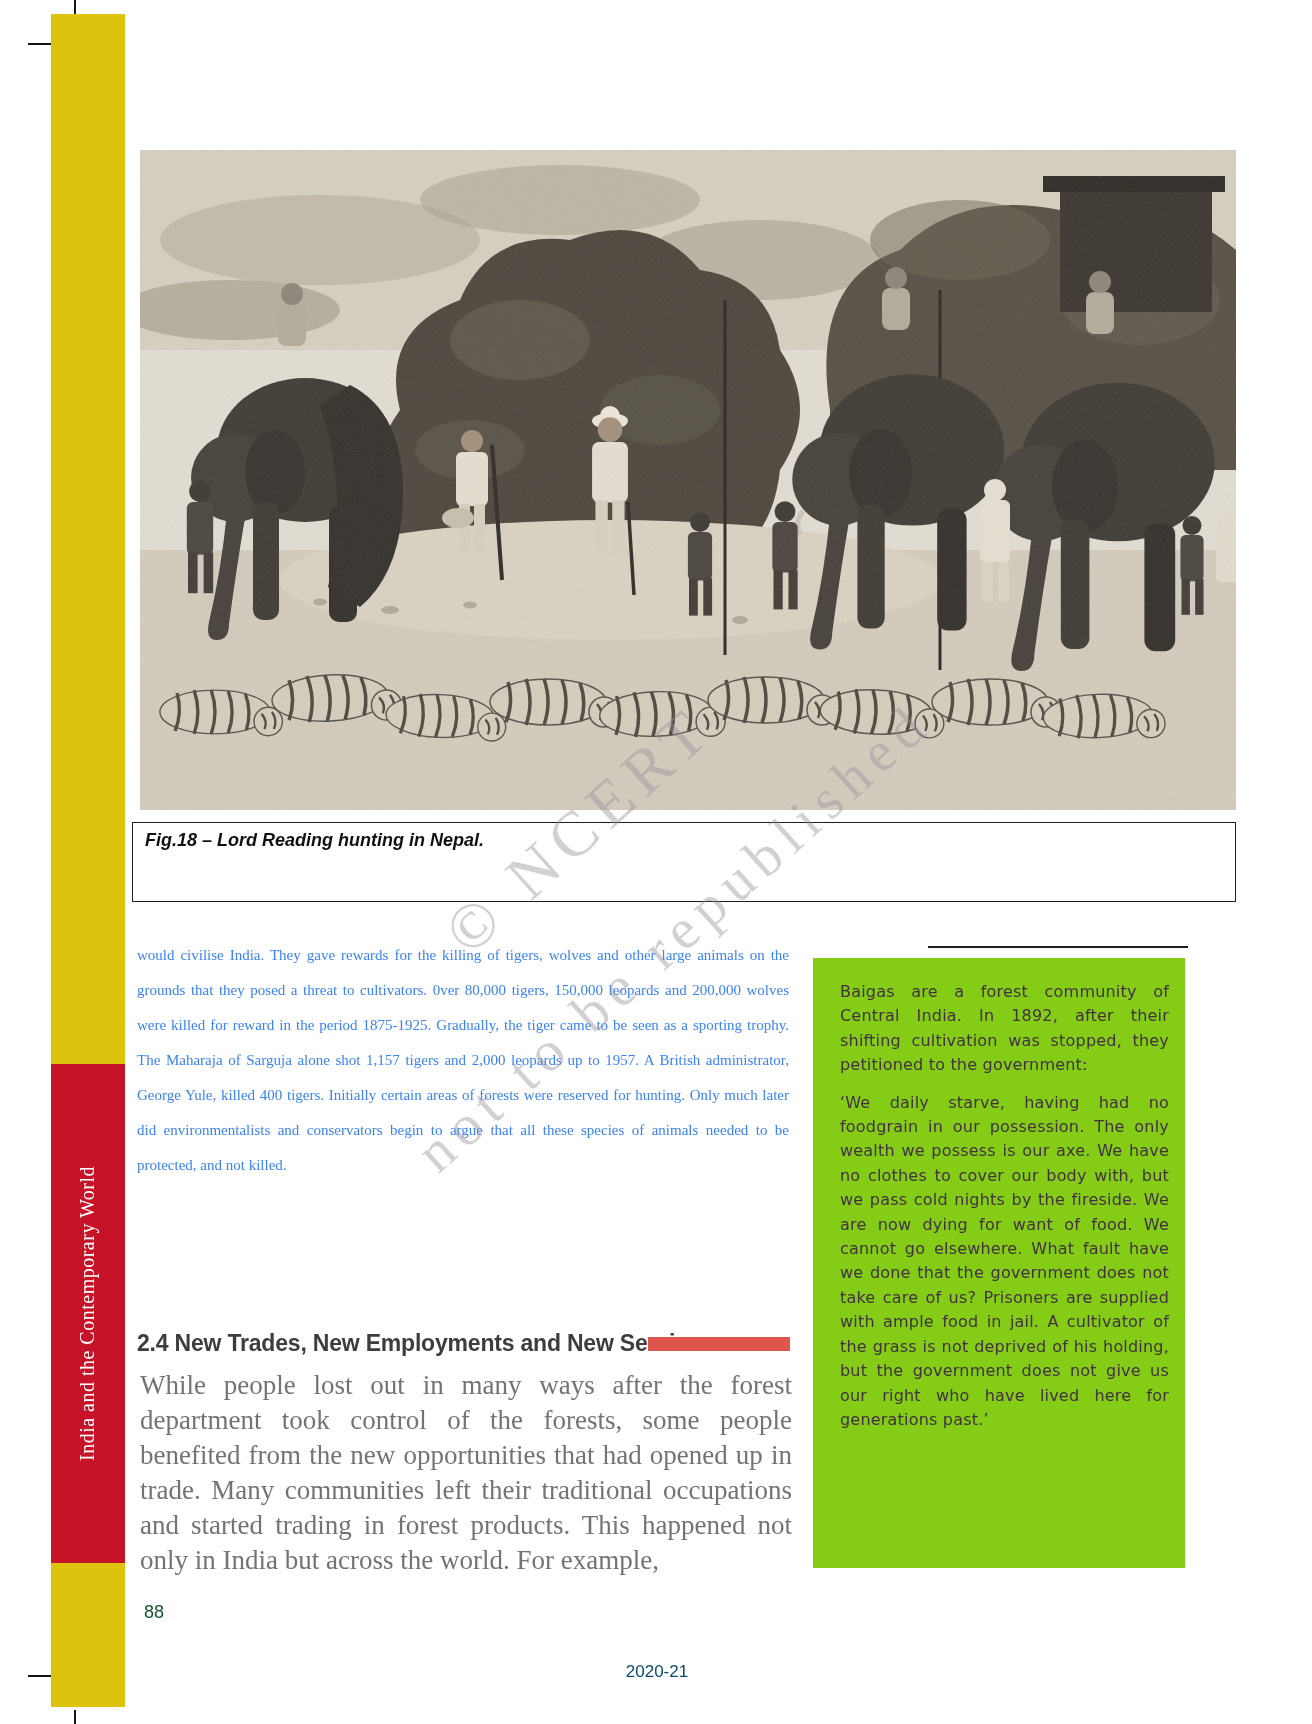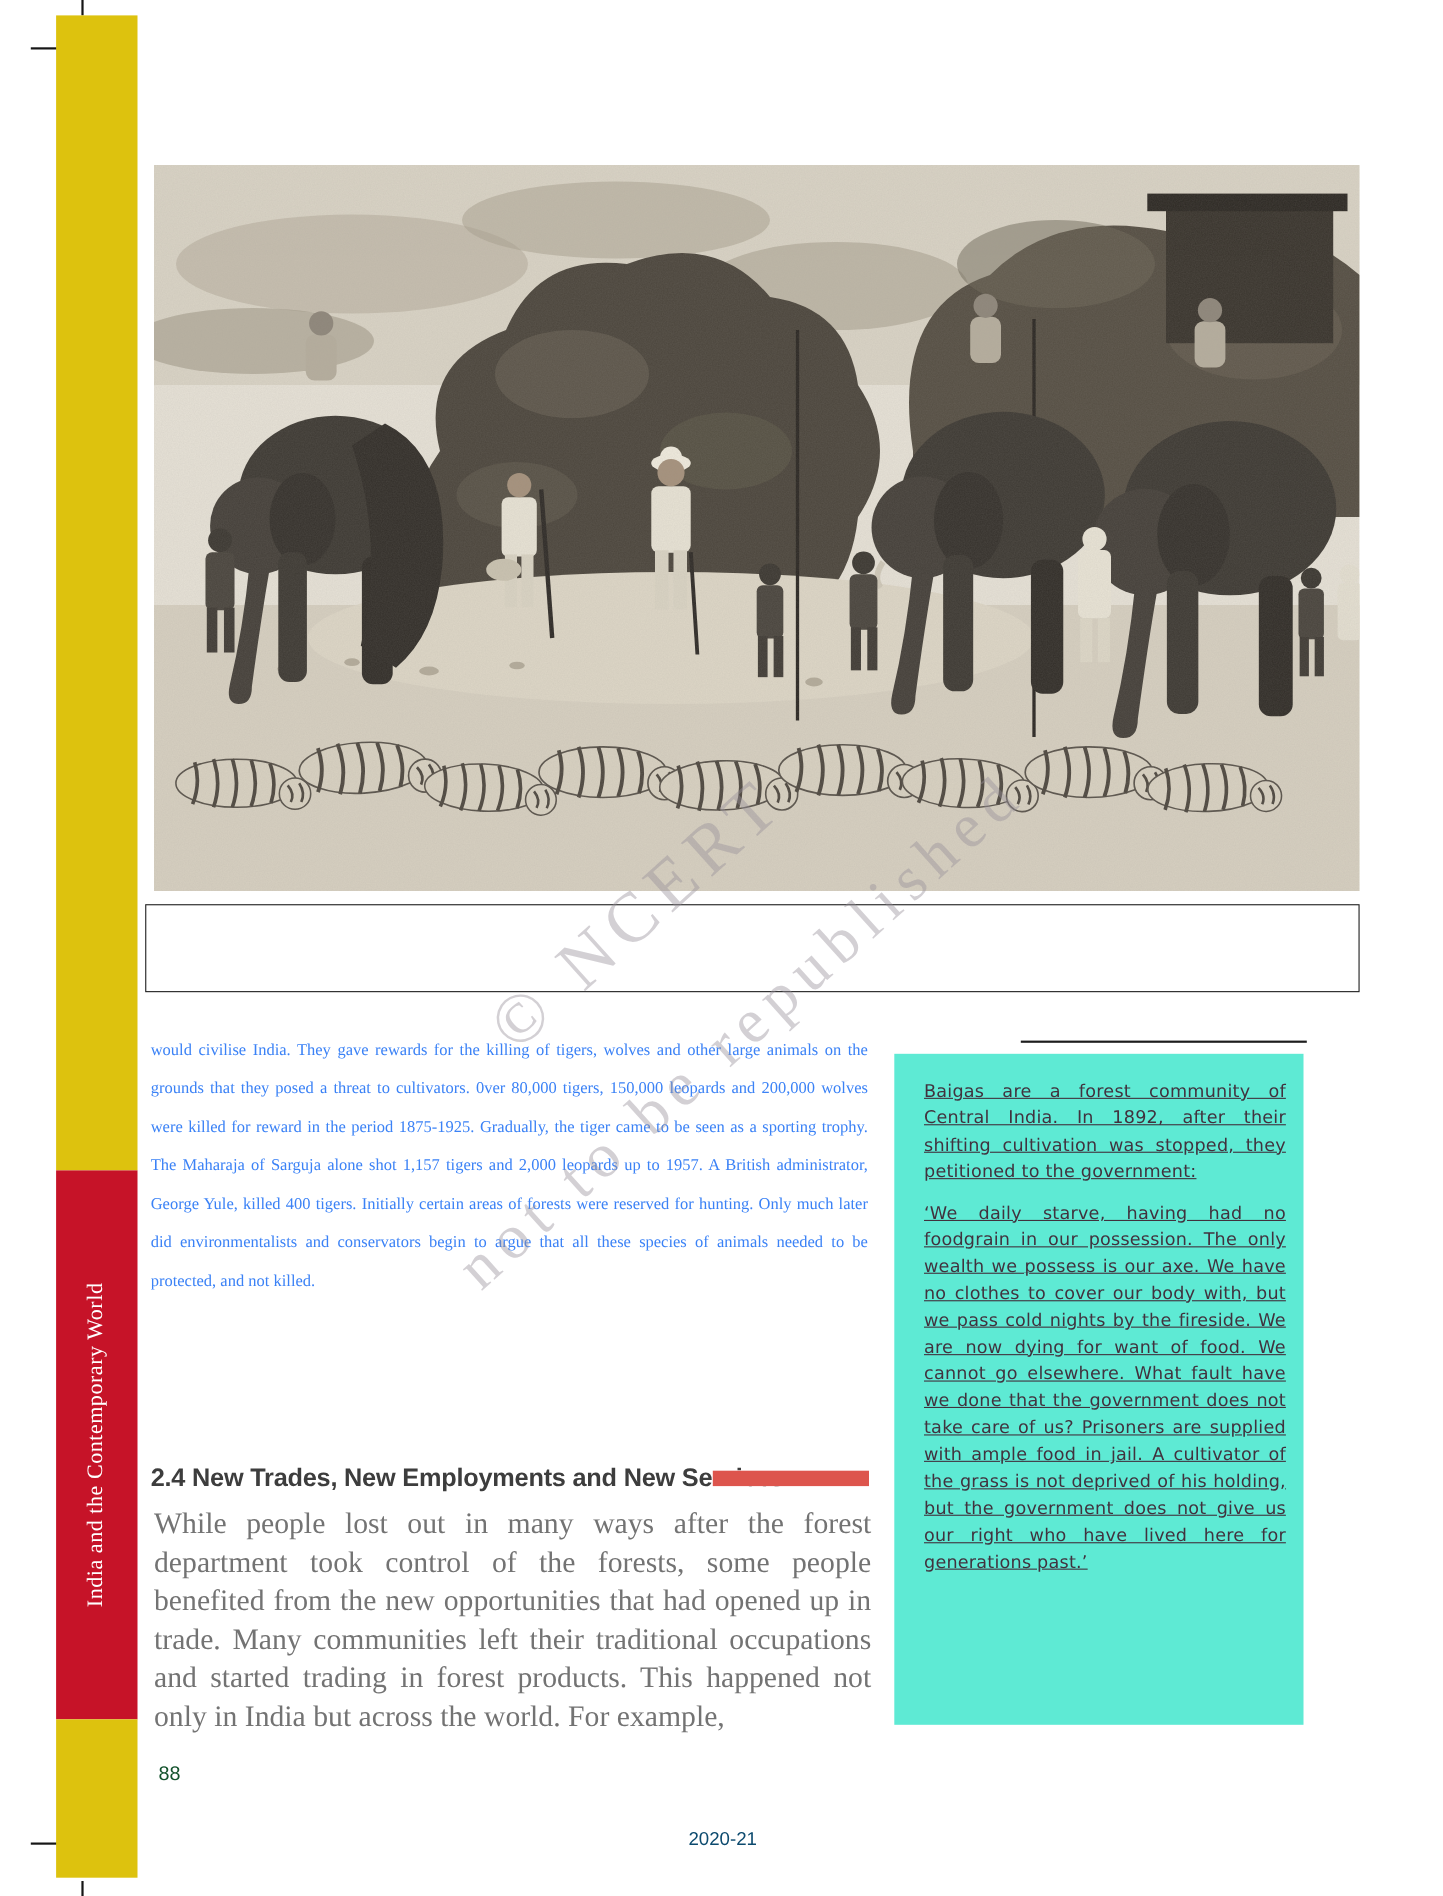--- a/index.html
+++ b/index.html
@@ -187,33 +187,34 @@
       <use href="#tigerG" transform="translate(626,550)"></use>
       <use href="#tigerG" transform="translate(736,562) scale(.96) rotate(2)"></use>
       <use href="#tigerG" transform="translate(850,552)"></use>
       <use href="#tigerG" transform="translate(958,566) scale(.94) rotate(-2)"></use>
 
       <rect width="1096" height="660" filter="url(#grain)" opacity=".33"></rect>
     </svg>
   </div>
 
   <div class="caption-box">
+    <div class="caption-title">Fig.18 – Lord Reading hunting in Nepal.</div>
   </div>
 
   <div class="wm wm1">© NCERT</div>
   <div class="wm wm2">not to be republished</div>
 
   <div class="body-col">would civilise India. They gave rewards for the killing of tigers, wolves and other large animals on the grounds that they posed a threat to cultivators. 0ver 80,000 tigers, 150,000 leopards and 200,000 wolves were killed for reward in the period 1875-1925. Gradually, the tiger came to be seen as a sporting trophy. The Maharaja of Sarguja alone shot 1,157 tigers and 2,000 leopards up to 1957. A British administrator, George Yule, killed 400 tigers. Initially certain areas of forests were reserved for hunting. Only much later did environmentalists and conservators begin to argue that all these species of animals needed to be protected, and not killed.</div>
   <div class="heading">2.4 New Trades, New Employments and New Services</div>
   <div class="heading-bar" style="background:#dd554d;"></div>
   <div class="body-col2">While people lost out in many ways after the forest department took control of the forests, some people benefited from the new opportunities that had opened up in trade. Many communities left their traditional occupations and started trading in forest products. This happened not only in India but across the world. For example,</div>
 
   <div class="source-head">Source C</div>
   <div class="source-rule"></div>
-  <div class="source-box" style="background:#5eead4;text-decoration:underline;">
+  <div class="source-box" style="background:#84cc16;">
     <p>Baigas are a forest community of Central India. In 1892, after their shifting cultivation was stopped, they petitioned to the government:</p>
     <p>‘We daily starve, having had no foodgrain in our possession. The only wealth we possess is our axe. We have no clothes to cover our body with, but we pass cold nights by the fireside. We are now dying for want of food. We cannot go elsewhere. What fault have we done that the government does not take care of us? Prisoners are supplied with ample food in jail. A cultivator of the grass is not deprived of his holding, but the government does not give us our right who have lived here for generations past.’</p>
   </div>
 
   <div class="pagenum">88</div>
   <div class="folio">2020-21</div>
 
 </div>
 
 </body></html>

